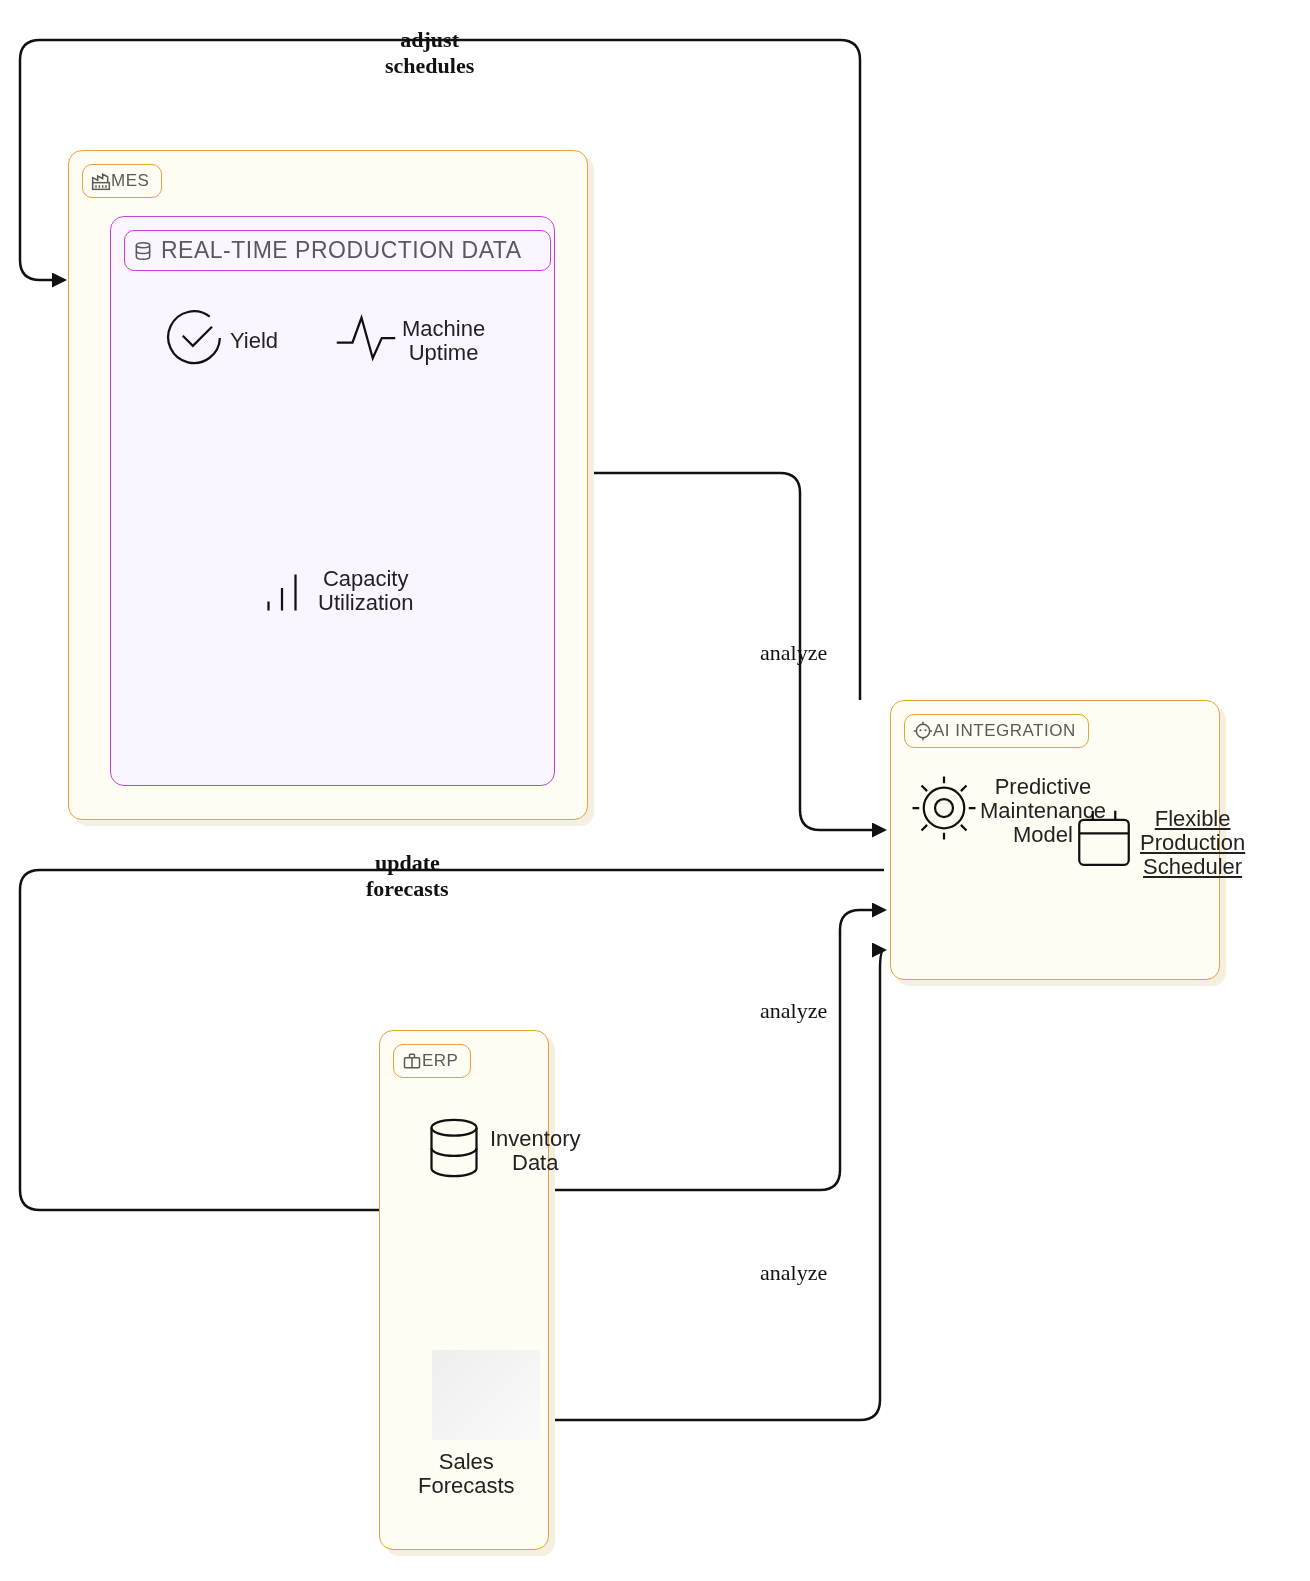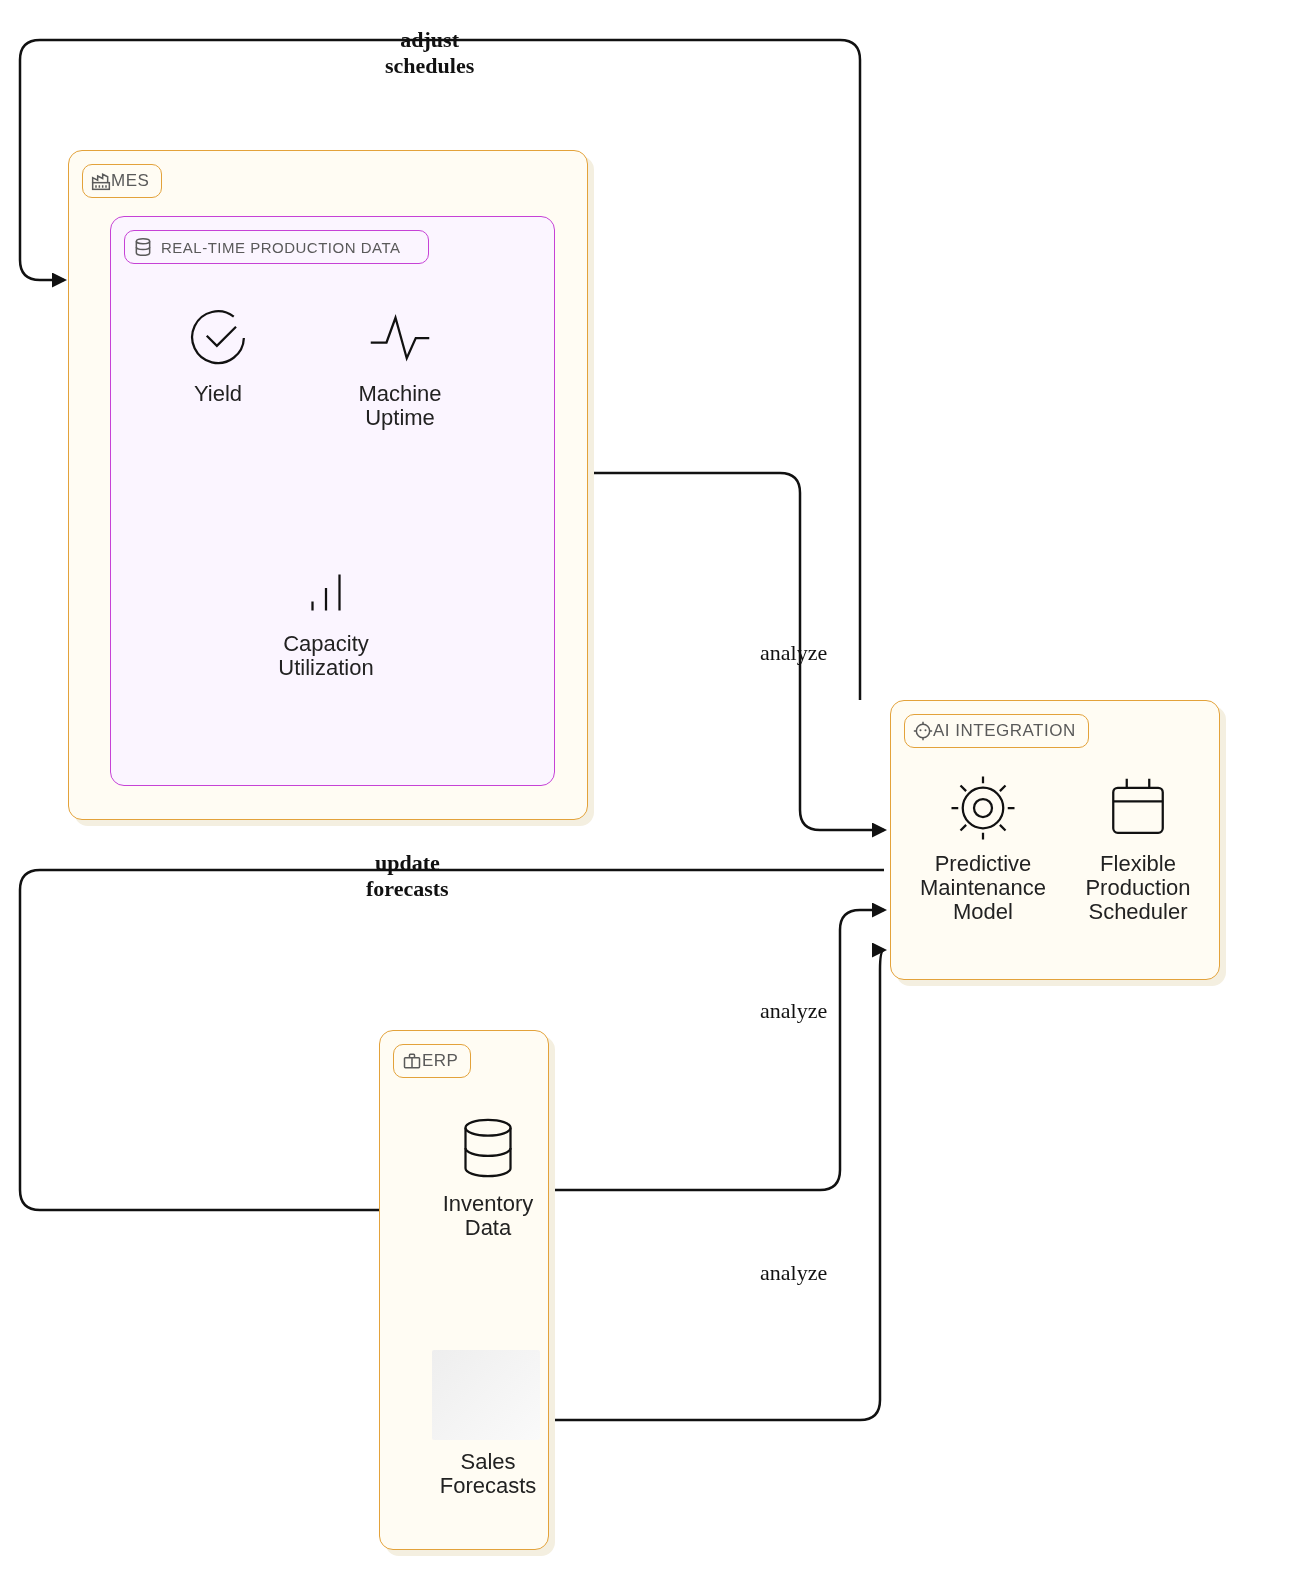--- a/index.html
+++ b/index.html
@@ -89,29 +89,29 @@
     top: 14px;
     left: 14px;
     display: inline-flex;
     align-items: center;
     gap: 8px;
     padding: 6px 28px 6px 8px;
     border: 1.5px solid #c642d6;
     border-radius: 10px;
     background: #fbf5ff;
     z-index: 2;
-    font-size: 15px;
+    font-size: 23px;
     letter-spacing: 0.5px;
     color: #5a5a5a;
   }
 
   .node {
     position: absolute;
     display: flex;
-    flex-direction: column;
+    flex-direction: row;
     align-items: center;
     text-align: center;
     z-index: 3;
     color: #222;
   }
   .node .nicon {
     width: 76px; height: 76px;
     display: flex;
     align-items: center;
     justify-content: center;
@@ -298,21 +298,21 @@
         <path d="M32 10 L32 4 M32 54 L32 60 M10 32 L4 32 M54 32 L60 32
                  M17 17 L12 12 M47 17 L52 12 M17 47 L12 52 M47 47 L52 52"></path>
         <circle cx="32" cy="32" r="18"></circle>
       </svg>
     </div>
     <div class="label">Predictive
 Maintenance
 Model</div>
   </div>
 
-  <div class="node" style="left:1068px; top:770px; width:140px;">
+  <div class="node" style="left:1068px; top:802px; width:140px;text-decoration:underline;">
     <div class="nicon">
       <svg viewBox="0 0 64 64">
         <rect x="10" y="14" width="44" height="40" rx="4"></rect>
         <path d="M10 26 L54 26"></path>
         <path d="M22 14 L22 6 M42 14 L42 6"></path>
       </svg>
     </div>
     <div class="label">Flexible
 Production
 Scheduler</div>

